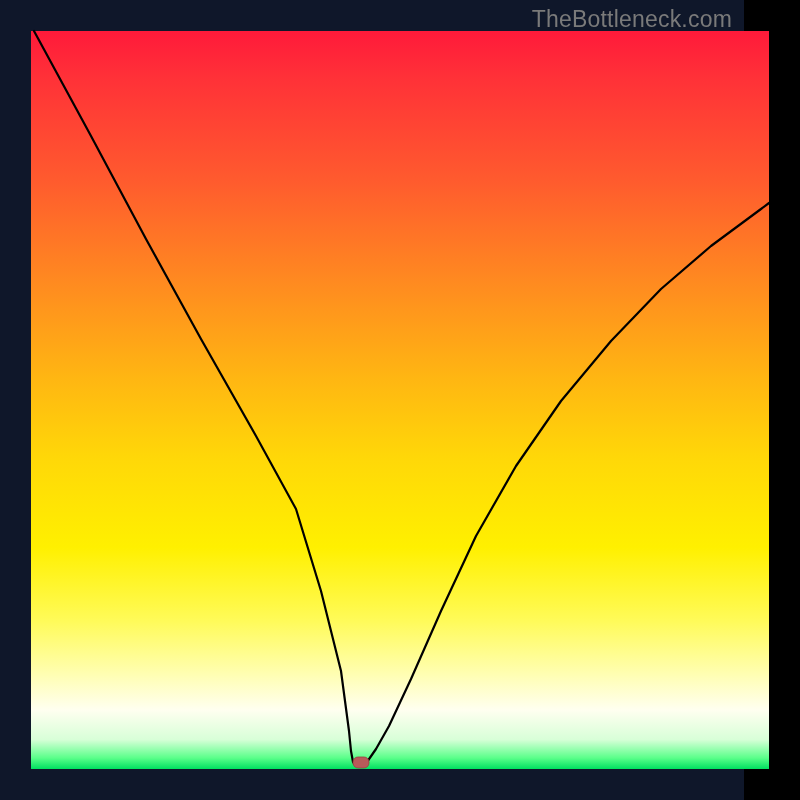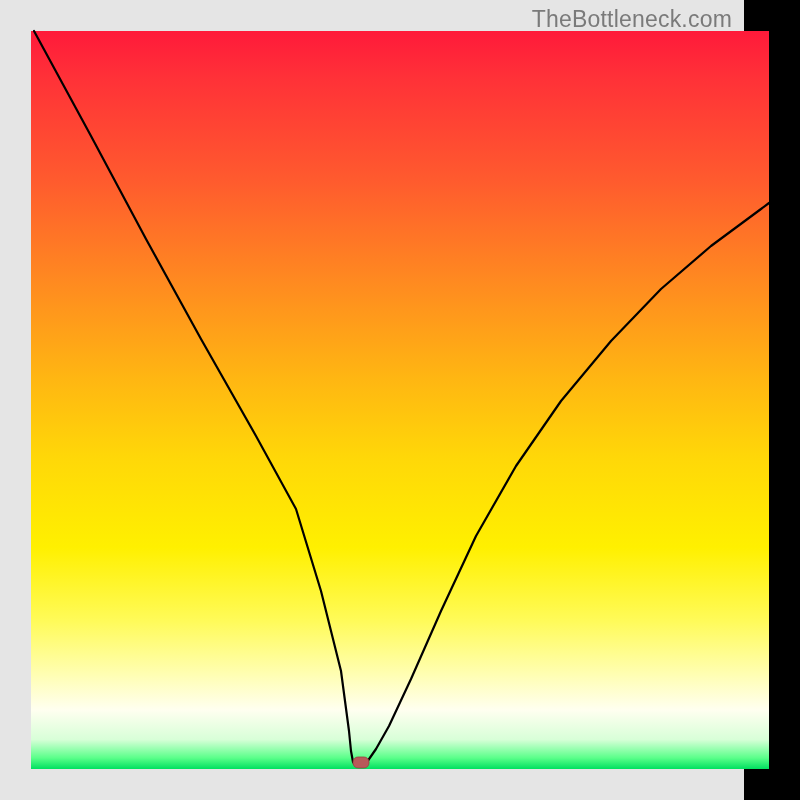--- a/index.html
+++ b/index.html
@@ -8,21 +8,21 @@
     width: 800px;
     height: 800px;
     background: #000;
     overflow: hidden;
     font-family: Arial, Helvetica, sans-serif;
   }
   .frame {
     position: relative;
     width: 744px;
     height: 800px;
-    background: #e5e5e5;
+    background: #0f172a;
   }
   .plot-area {
     position: absolute;
     left: 31px;
     top: 31px;
     width: 738px;
     height: 738px;
     
     background: linear-gradient(to bottom,
       #ff1a3a 0%,

